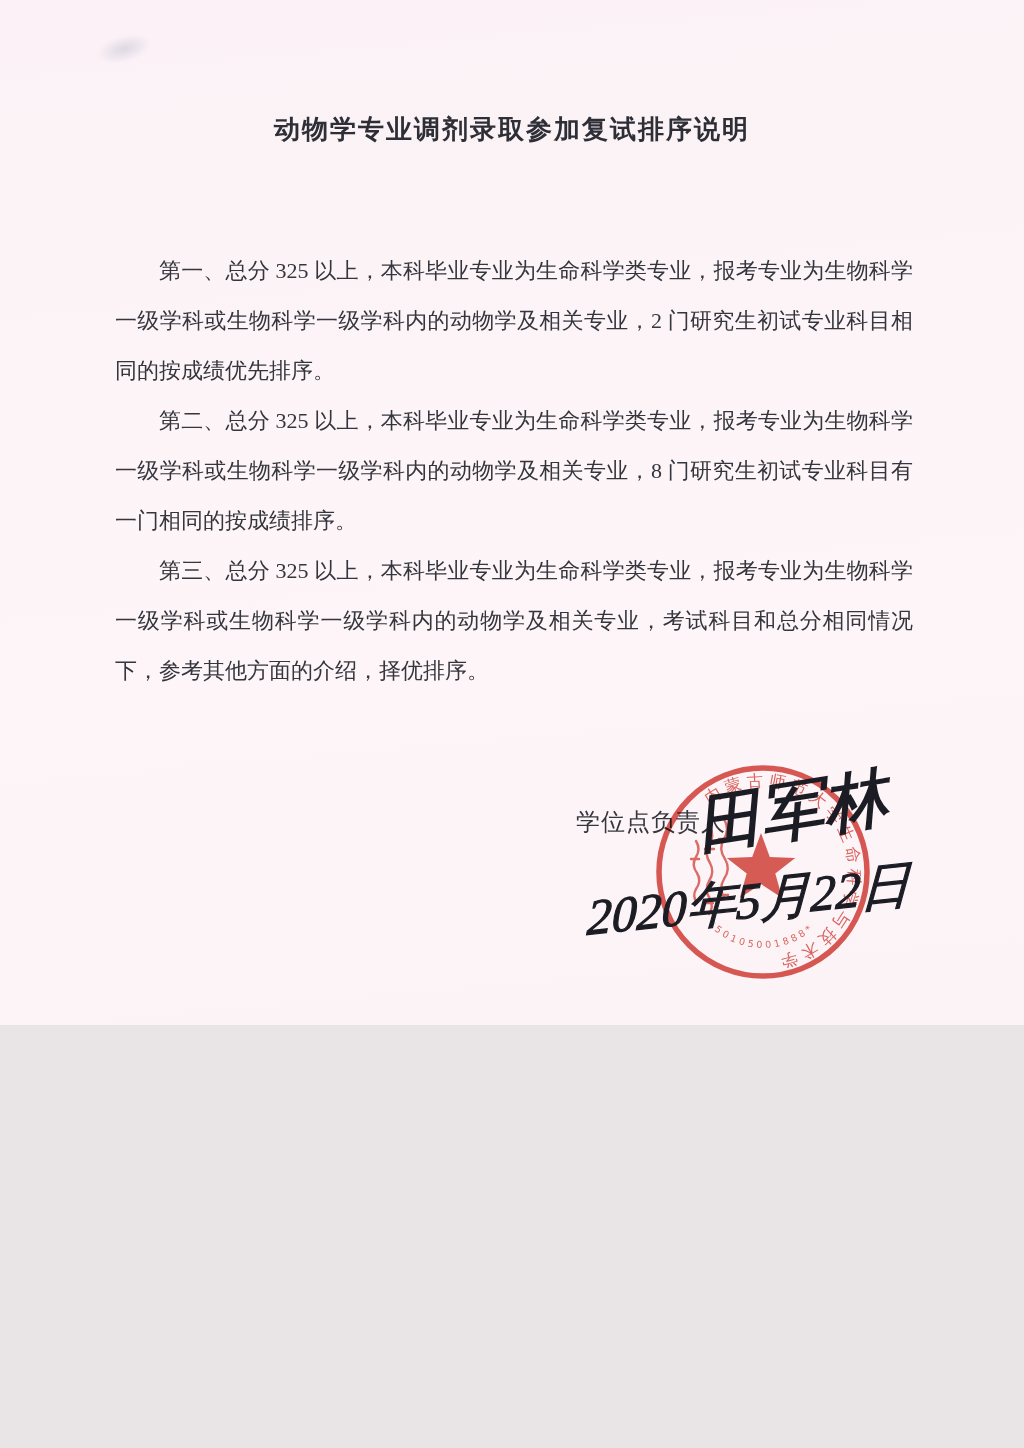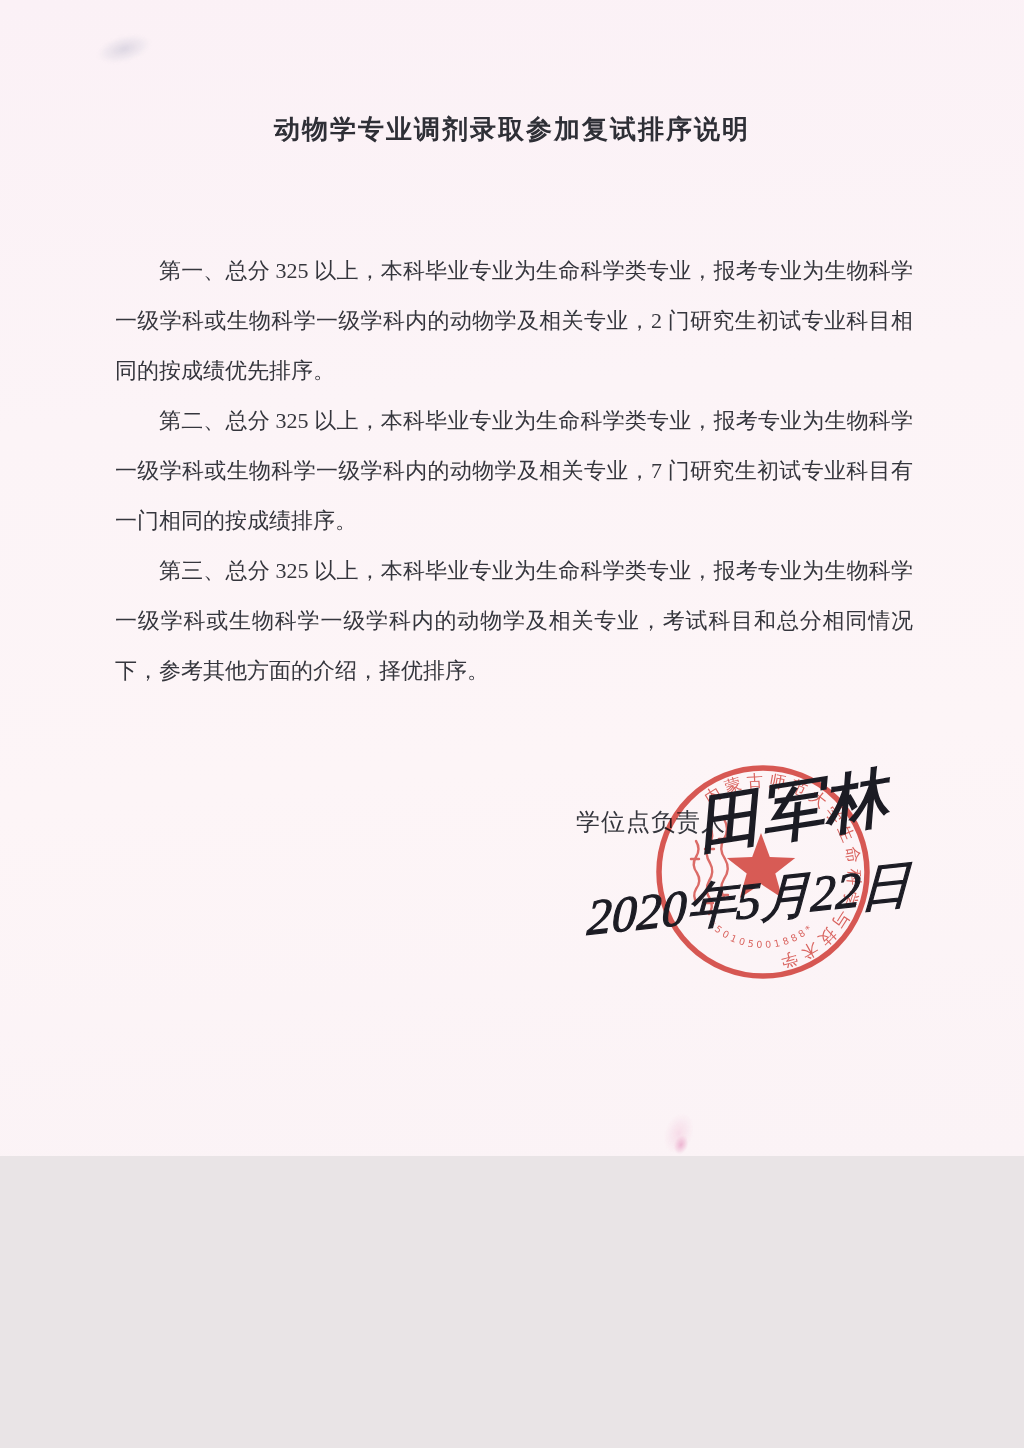--- a/index.html
+++ b/index.html
@@ -4,21 +4,21 @@
 <style>
   * { margin: 0; padding: 0; box-sizing: border-box; }
   html, body { width: 1024px; height: 1448px; }
   body {
     font-family: "Liberation Serif", "DejaVu Serif", serif;
     background: #e9e4e6;
   }
   .page {
     position: relative;
     width: 1024px;
-    height: 1156px;
+    height: 1025px;
     overflow: hidden;
     background: linear-gradient(175deg, #fbf1f6 0%, #fcf4f7 35%, #fdf5f7 65%, #fbf3f6 100%);
   }
   
   .smudge-gray {
     position: absolute; left: 96px; top: 36px; width: 56px; height: 26px;
     background: radial-gradient(ellipse at center, rgba(140,145,175,0.28), rgba(140,145,175,0) 70%);
     filter: blur(1.5px);
     transform: rotate(-15deg);
   }
@@ -80,21 +80,21 @@
 
 <div class="page">
 
   <div class="smudge-gray"></div>
   <div class="smudge-pink"></div>
 
   <h1 class="doc-title">动物学专业调剂录取参加复试排序说明</h1>
 
   <div class="content">
     <p>第一、总分 325 以上，本科毕业专业为生命科学类专业，报考专业为生物科学一级学科或生物科学一级学科内的动物学及相关专业，2 门研究生初试专业科目相同的按成绩优先排序。</p>
-    <p>第二、总分 325 以上，本科毕业专业为生命科学类专业，报考专业为生物科学一级学科或生物科学一级学科内的动物学及相关专业，7 门研究生初试专业科目有一门相同的按成绩排序。</p>
+    <p>第二、总分 325 以上，本科毕业专业为生命科学类专业，报考专业为生物科学一级学科或生物科学一级学科内的动物学及相关专业，8 门研究生初试专业科目有一门相同的按成绩排序。</p>
     <p>第三、总分 325 以上，本科毕业专业为生命科学类专业，报考专业为生物科学一级学科或生物科学一级学科内的动物学及相关专业，考试科目和总分相同情况下，参考其他方面的介绍，择优排序。</p>
   </div>
 
   <span class="sig-label">学位点负责人:</span>
 
   <div class="seal-wrap">
     <svg width="226" height="222" viewBox="0 0 226 222" xmlns="http://www.w3.org/2000/svg">
       <defs>
         <path id="ringPath" d="M 55.7,43.1 A 86,86 0 1 1 133.3,192.1" fill="none"></path>
         <path id="serialPath" d="M 51.1,155.8 A 76,76 0 0 0 170.9,155.8" fill="none"></path>

